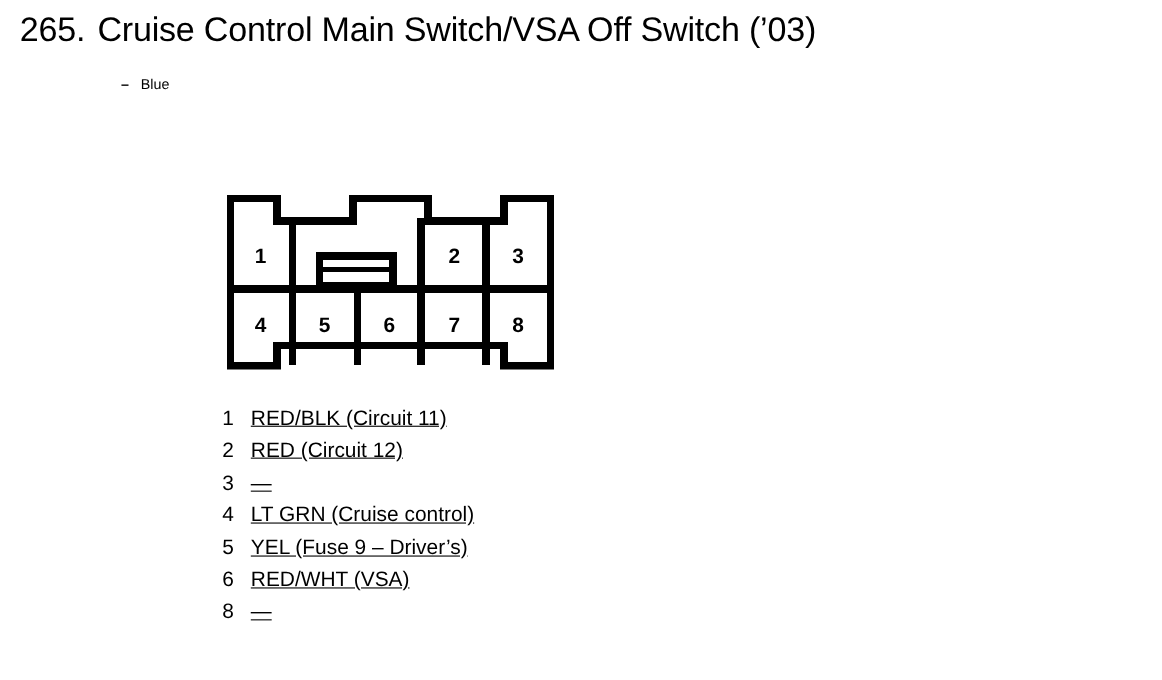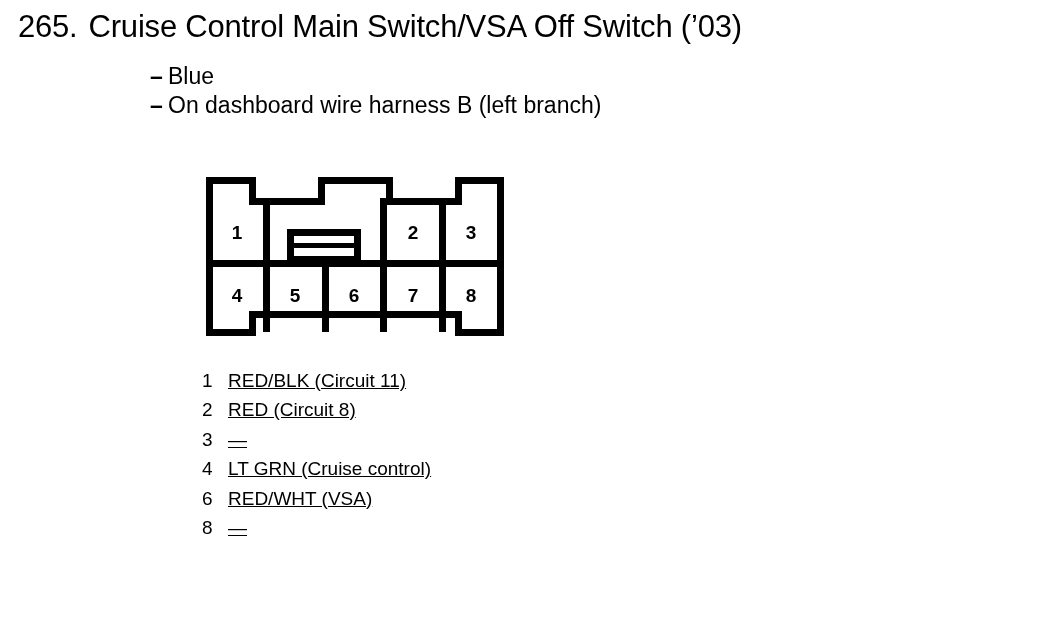--- a/index.html
+++ b/index.html
@@ -30,23 +30,22 @@
   #title .num {
     display: inline-block;
     margin-right: 11px;
   }
 
   
   #notes {
     position: absolute;
     left: 110px;
     top: 62px;
-    font-size: 23px;
+    font-size: 13px;
     line-height: 29px;
-    margin-left: 40px;
   }
   #notes .note {
     white-space: nowrap;
   }
   #notes .dash {
     display: inline-block;
     width: 18px;
     font-weight: bold;
   }
 
@@ -90,23 +89,20 @@
 <body>
 
 <div id="title">
   <span class="num">265.</span><span>Cruise Control Main Switch/VSA Off Switch (’03)</span>
 </div>
 
 <div id="notes">
   <div class="note">
     <span class="dash">–</span><span>Blue</span>
   </div>
-  <div class="note">
-    <span class="dash">–</span><span>On dashboard wire harness B (left branch)</span>
-  </div>
 </div>
 
 <div id="connector">
   <svg width="298" height="159" viewBox="0 0 298 159" shape-rendering="crispEdges">
 
     <path fill="none" stroke="#000000" stroke-width="7" d="M 3.5 3.5
              L 46 3.5
              L 46 24
              L 115 24
              L 115 3.5
@@ -148,27 +144,30 @@
     <text class="pinnum" x="207" y="125">7</text>
     <text class="pinnum" x="265" y="125">8</text>
   </svg>
 </div>
 
 <div id="pinlist">
   <div class="row">
     <span class="pin">1</span><span>RED/BLK (Circuit 11)</span>
   </div>
   <div class="row">
-    <span class="pin">2</span><span>RED (Circuit 8)</span>
+    <span class="pin">2</span><span>RED (Circuit 12)</span>
   </div>
   <div class="row">
     <span class="pin">3</span><span>—</span>
   </div>
   <div class="row">
     <span class="pin">4</span><span>LT GRN (Cruise control)</span>
+  </div>
+  <div class="row">
+    <span class="pin">5</span><span>YEL (Fuse 9 – Driver’s)</span>
   </div>
   <div class="row">
     <span class="pin">6</span><span>RED/WHT (VSA)</span>
   </div>
   <div class="row">
     <span class="pin">8</span><span>—</span>
   </div>
 </div>
 
 </body></html>

